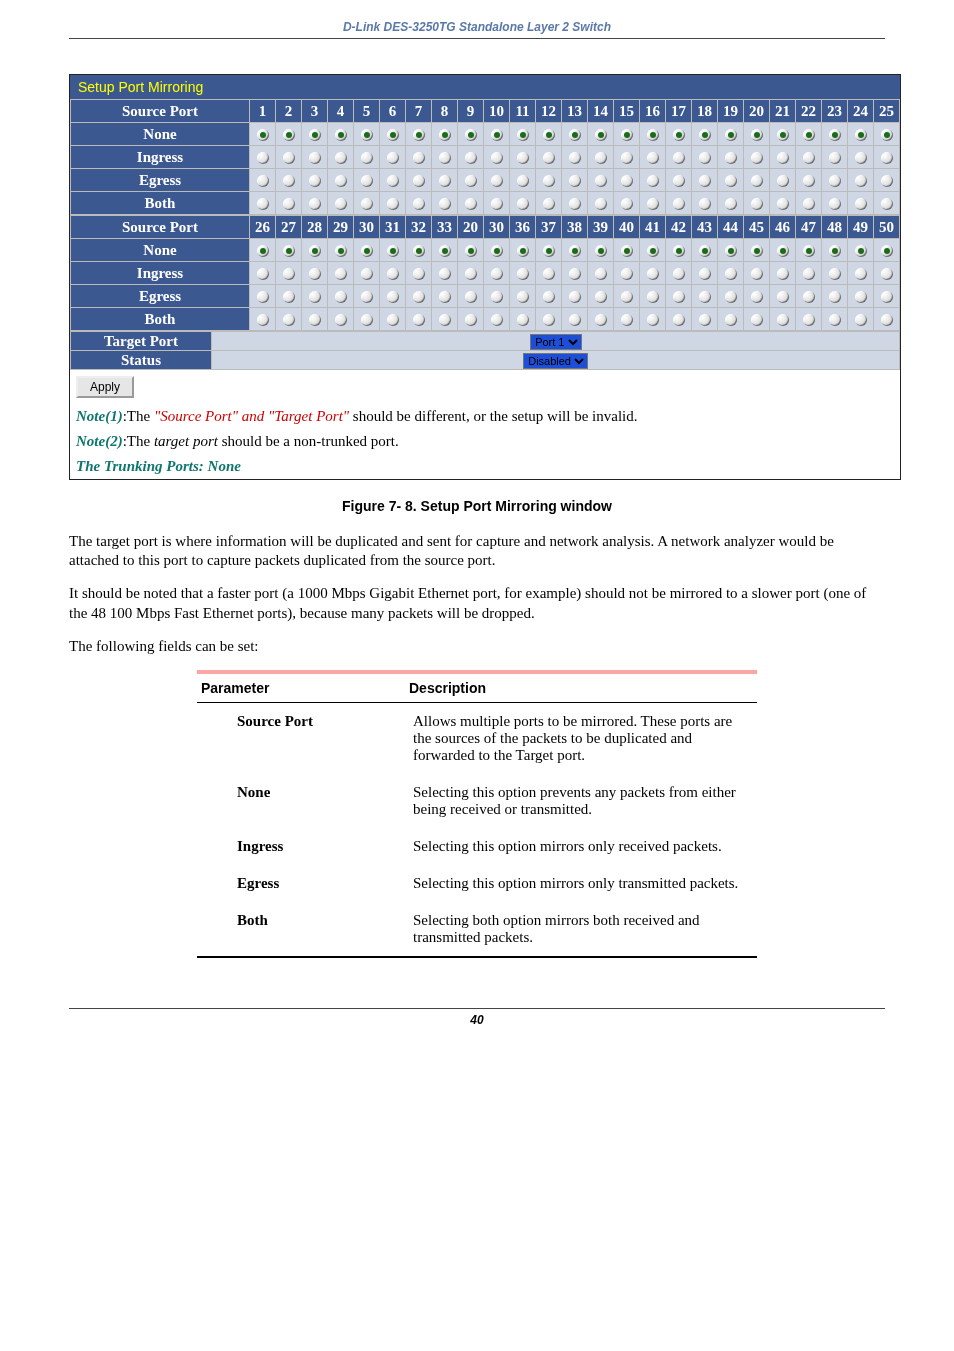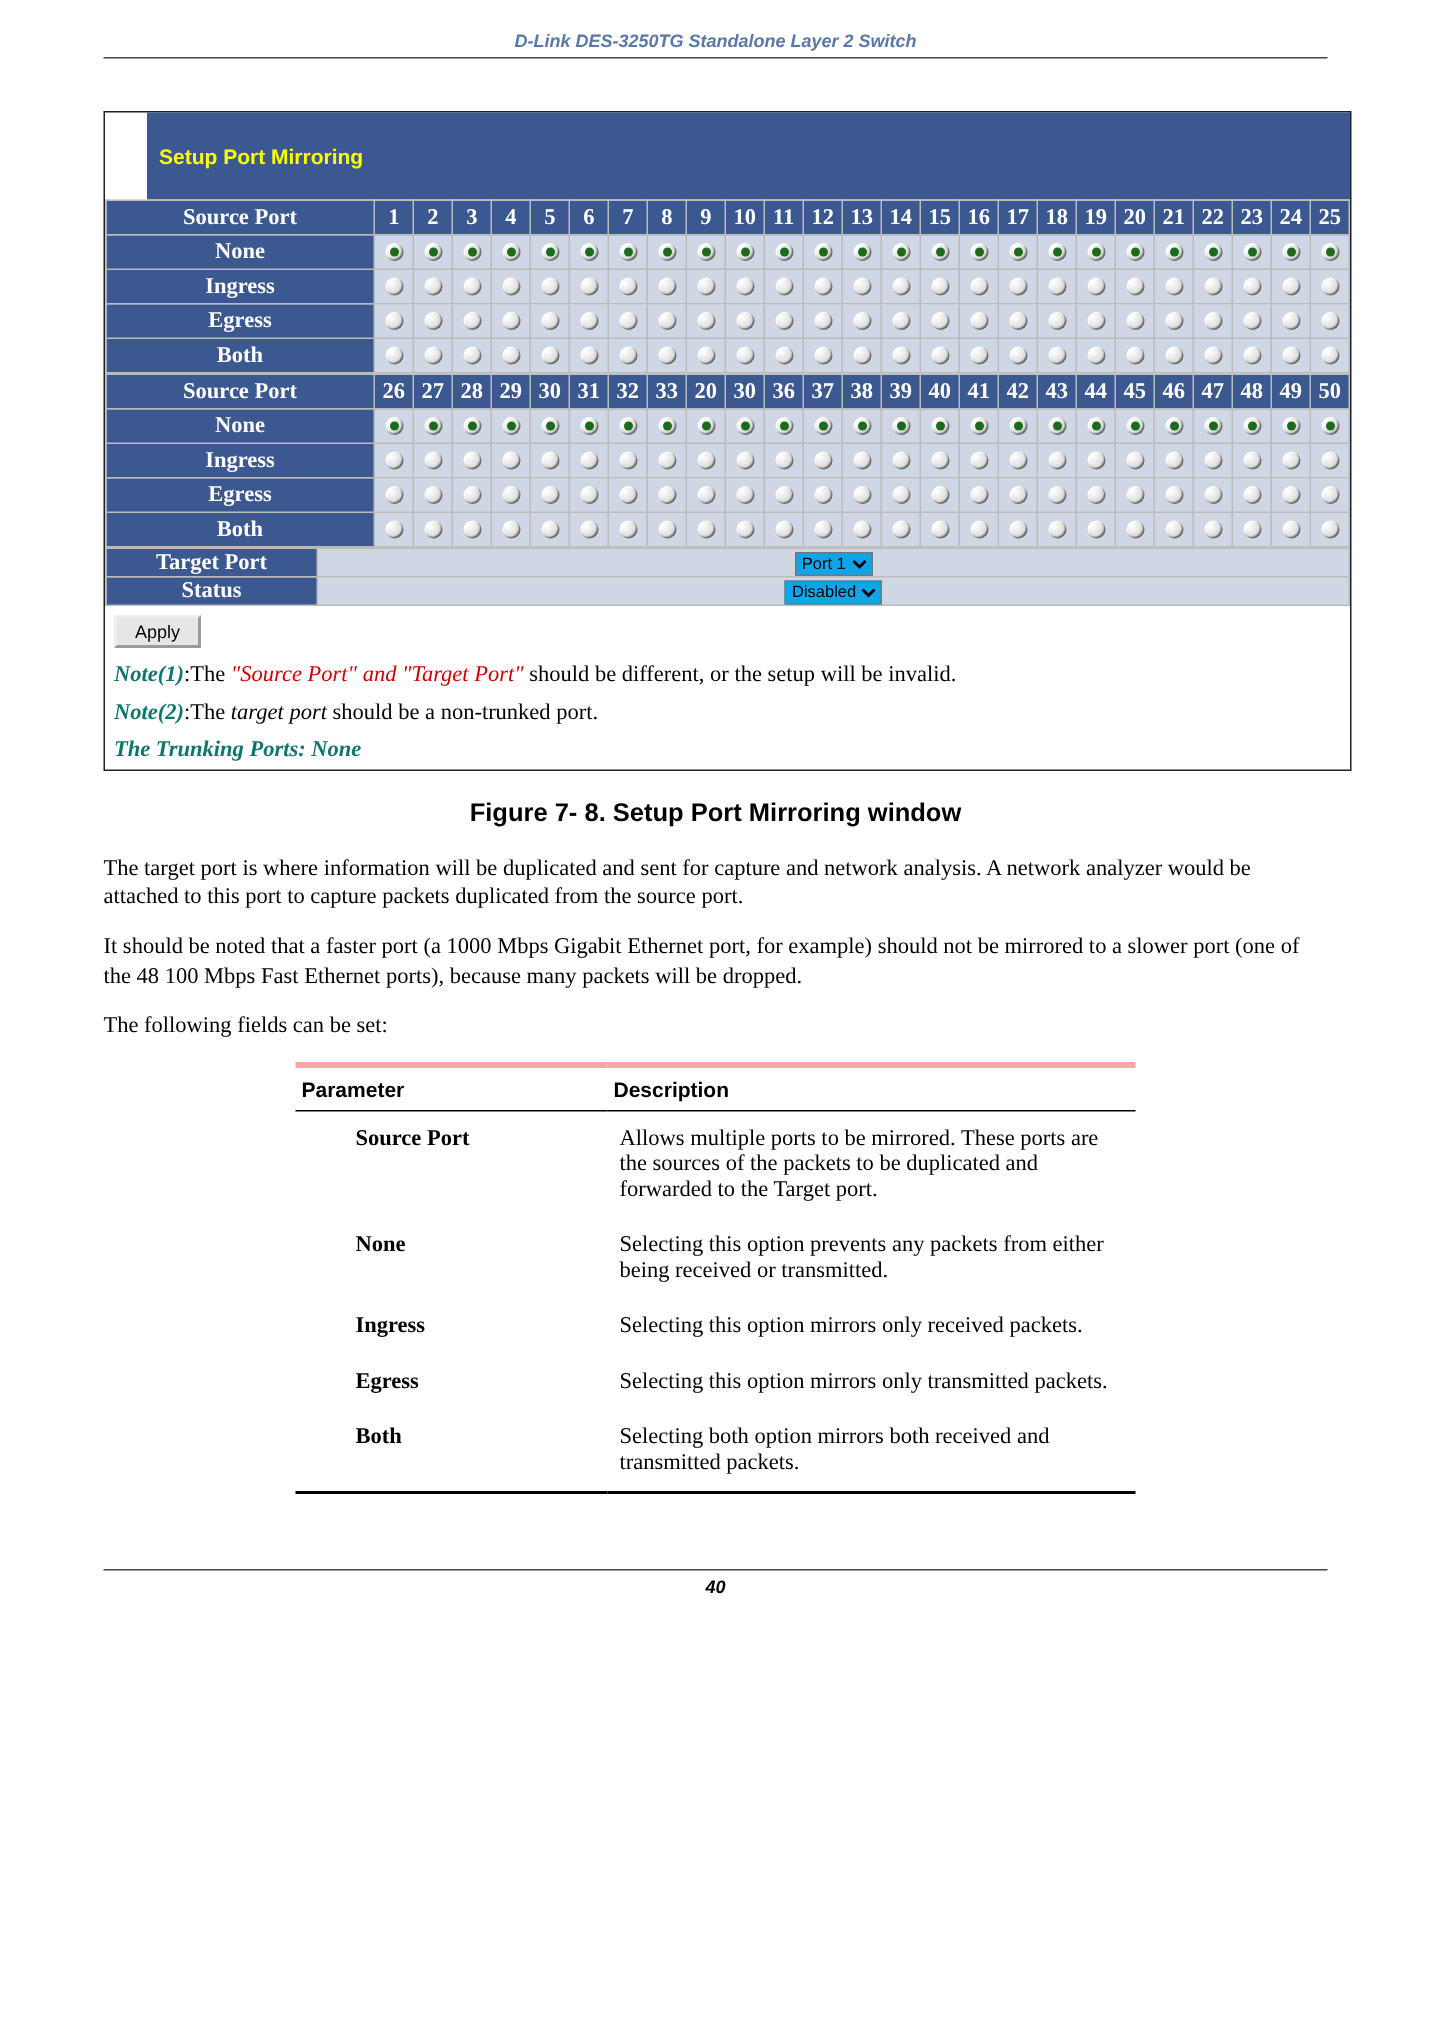--- a/index.html
+++ b/index.html
@@ -1,36 +1,36 @@
 <!DOCTYPE html>
 <html><head>
 <meta charset="utf-8">
 <style>
   body { margin:0; background:#fff; font-family: "Times New Roman", Times, serif; color:#000; }
   .page { width:936px; margin:0 auto; padding:20px 60px 40px; box-sizing:border-box; }
   .doc-header { text-align:center; color:#5a78a8; font-family: Arial, Helvetica, sans-serif; font-style:italic; font-weight:bold; font-size:12px; padding-bottom:4px; border-bottom:1px solid #444; margin-bottom:35px; }
   .mirror-box { border:1px solid #222; width:830px; margin:0 auto 18px; background:#fff; }
-  .mirror-title { color:#ffff00; background:linear-gradient(#3b5890,#3b5890); font-family: Arial, Helvetica, sans-serif; font-weight:bold; font-size:14px; padding:21px 8px;margin-left:28px; }
+  .mirror-title { color:#ffff00; background:linear-gradient(#3b5890,#3b5890); font-family: Arial, Helvetica, sans-serif; font-weight:normal; font-size:14px; padding:4px 8px; }
   table.grid { width:100%; border-collapse:collapse; }
   table.grid td, table.grid th { border:1px solid #bbb; text-align:center; padding:0; }
   th.rowhead, td.rowhead { background:#3b5890; color:#fff; font-family:Georgia, "Times New Roman", serif; font-weight:bold; text-align:left; padding:2px 6px; white-space:nowrap; font-size:15px; }
   th.numhead { background:#3b5890; color:#fff; font-family:Georgia, serif; font-weight:bold; font-size:15px; height:22px; width:25px; }
   td.cell { background:#cfd7e5; width:25px; height:22px; }
   .radio { display:inline-block; width:12px; height:12px; border-radius:50%; background:radial-gradient(circle at 30% 30%, #fff 0%, #ddd 60%, #aaa 100%); box-shadow: inset -1px -1px 1px rgba(0,0,0,.5), inset 1px 1px 1px rgba(255,255,255,.9); vertical-align:middle; position:relative; }
   .radio.sel::after { content:""; position:absolute; left:3px; top:3px; width:6px; height:6px; border-radius:50%; background:#1a6b1a; }
   .lowbar td { background:#cfd7e5; text-align:left; padding:3px 4px; }
   .lowbar th { text-align:left; }
-  select.classic { font-family: Tahoma, Arial, sans-serif; font-size:11px; background:#0ea5e9; }
+  select.classic { font-family: Tahoma, Arial, sans-serif; font-size:11px; background:#1d4ed8;text-align:right; }
   .apply-row { padding:6px; }
   button.apply { border:2px outset #eee; background:#e6e6e6; font-family: Tahoma, Arial, sans-serif; font-size:12px; padding:2px 12px; cursor:pointer; }
   .note-row { padding:4px 6px; font-family: Georgia, "Times New Roman", serif; font-size:15px; }
   .red { color:#cc0000; font-style:italic; }
   .blue-label { color:#0f766e; font-weight:bold; font-style:italic; font-family: Georgia, serif; }
   .ital { font-style:italic; }
-  .caption { text-align:center; font-family: Arial, Helvetica, sans-serif; font-weight:bold; font-size:17px; margin:10px 0 18px; }
+  .caption { text-align:center; font-family: Arial, Helvetica, sans-serif; font-weight:bold; font-size:14px; margin:10px 0 18px; }
   .body-text { font-size:15px; line-height:1.28; margin:14px 0; }
   table.params { width:560px; margin:0 auto; border-collapse:collapse; }
   table.params thead td { border-top:4px solid #fca5a5; border-bottom:1px solid #000; font-family: Arial, Helvetica, sans-serif; font-weight:bold; font-size:14px; padding:6px 4px; }
   table.params tbody td { padding:10px 8px; vertical-align:top; font-size:15px; }
   table.params tbody td.pname { text-align:left; font-weight:bold; padding-left:40px; }
   table.params tbody tr.last td { border-bottom:2px solid #000; }
   .footer { text-align:center; font-family: Arial, Helvetica, sans-serif; font-style:italic; font-weight:bold; font-size:12px; border-top:1px solid #444; margin-top:50px; padding-top:4px; }
 </style>
 </head>
 <body>

